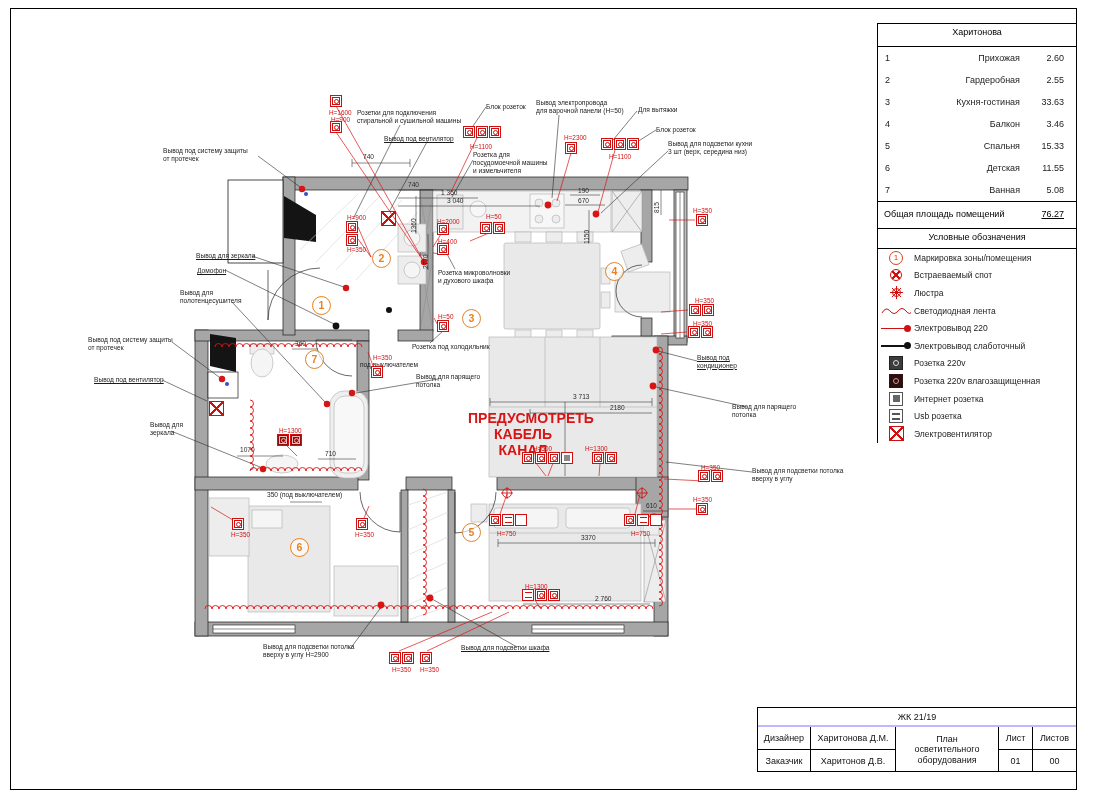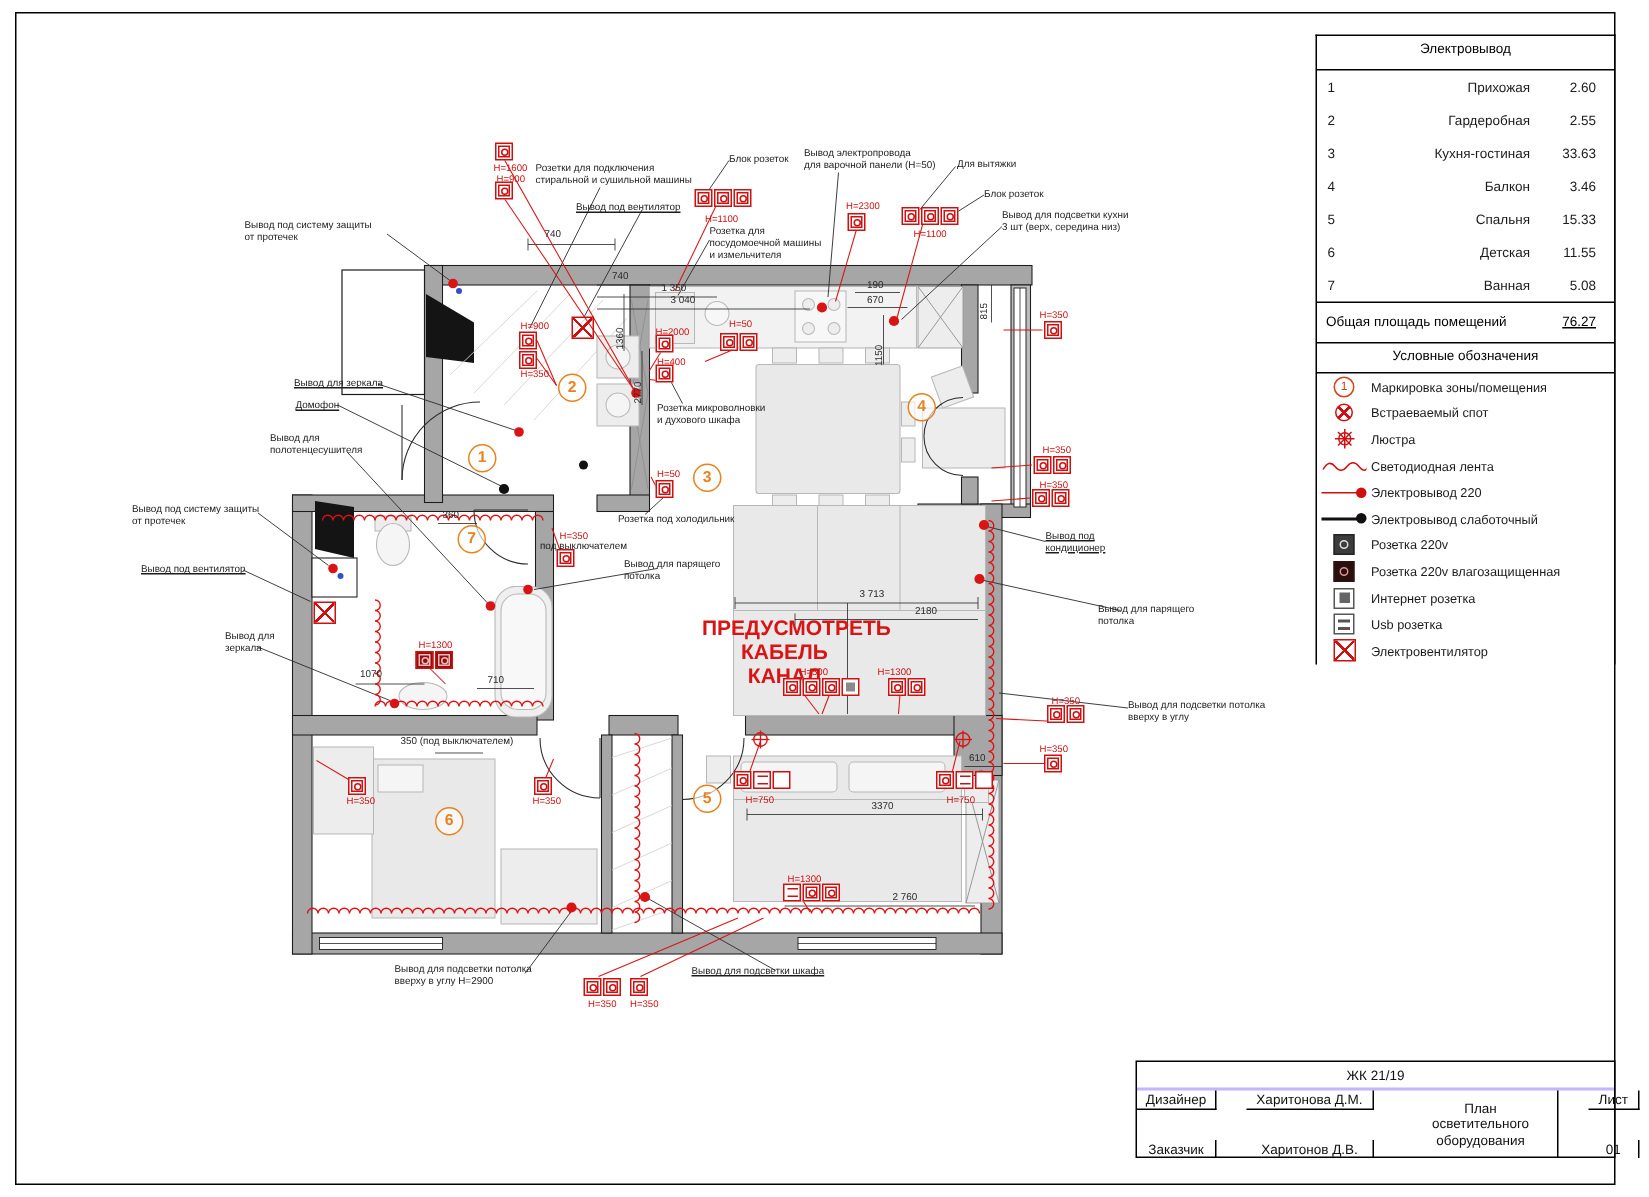--- a/index.html
+++ b/index.html
@@ -40,21 +40,21 @@
   .lg-inet{width:12px;height:12px;border:1px solid #555;position:relative;background:#fff;}
   .lg-inet::before{content:"";position:absolute;inset:2.5px;background:#666;}
   .lg-usb{width:12px;height:12px;border:1px solid #555;position:relative;background:#fff;}
   .lg-usb::before{content:"";position:absolute;left:2px;right:2px;top:2.5px;bottom:2.5px;border-top:2px solid #555;border-bottom:2px solid #555;}
   .fan{width:13px;height:13px;border:1.3px solid #cf1010;background:
     linear-gradient(45deg,transparent 45%,#cf1010 45%,#cf1010 55%,transparent 55%),
     linear-gradient(-45deg,transparent 45%,#cf1010 45%,#cf1010 55%,transparent 55%);}
   
   .tb{position:absolute;left:757px;top:707px;width:318px;height:63px;border:1px solid #000;font-size:9px;color:#111;}
   .tb-project{height:17px;border-bottom:2px solid #c4b5fd;display:flex;align-items:center;justify-content:center;}
-  .tb-grid{display:grid;grid-template-columns:53px 85px 103px 34px 1fr;height:45px;gap:20px;}
+  .tb-grid{display:grid;grid-template-columns:53px 85px 103px 34px 1fr;height:45px;}
   .tb-c{display:flex;align-items:center;justify-content:center;text-align:center;border-right:1px solid #000;border-bottom:1px solid #000;line-height:1.15;}
   .tb-c.noB{border-bottom:none;}
   .tb-c.noR{border-right:none;}
   .tb-title{grid-column:3;grid-row:1/3;border-bottom:none;white-space:pre-line;}
   
   .lbl{position:absolute;font-size:6.6px;line-height:1.18;color:#1c1c1c;white-space:pre-line;z-index:4;}
   .lbl.u{text-decoration:underline;}
   .hgt{position:absolute;font-size:6.4px;color:#cf1010;white-space:nowrap;z-index:4;}
   .dim{position:absolute;font-size:6.6px;color:#2a2a2a;white-space:nowrap;z-index:4;}
   .dim.v{transform:rotate(-90deg);transform-origin:0 0;}
@@ -326,21 +326,21 @@
         <path d="M659,347 a3.5,3.5 0 0 1 0,7 a3.5,3.5 0 0 1 0,7 a3.5,3.5 0 0 1 0,7 a3.5,3.5 0 0 1 0,7 a3.5,3.5 0 0 1 0,7 a3.5,3.5 0 0 1 0,7 a3.5,3.5 0 0 1 0,7 a3.5,3.5 0 0 1 0,7 a3.5,3.5 0 0 1 0,7 a3.5,3.5 0 0 1 0,7 a3.5,3.5 0 0 1 0,7 a3.5,3.5 0 0 1 0,7 a3.5,3.5 0 0 1 0,7 a3.5,3.5 0 0 1 0,7 a3.5,3.5 0 0 1 0,7 a3.5,3.5 0 0 1 0,7 a3.5,3.5 0 0 1 0,7 a3.5,3.5 0 0 1 0,7 a3.5,3.5 0 0 1 0,7 a3.5,3.5 0 0 1 0,7 a3.5,3.5 0 0 1 0,7 a3.5,3.5 0 0 1 0,7 a3.5,3.5 0 0 1 0,7 a3.5,3.5 0 0 1 0,7 a3.5,3.5 0 0 1 0,7 a3.5,3.5 0 0 1 0,7 a3.5,3.5 0 0 1 0,7 a3.5,3.5 0 0 1 0,7 a3.5,3.5 0 0 1 0,7 a3.5,3.5 0 0 1 0,7 a3.5,3.5 0 0 1 0,7 a3.5,3.5 0 0 1 0,7 a3.5,3.5 0 0 1 0,7 a3.5,3.5 0 0 1 0,7 a3.5,3.5 0 0 1 0,7 a3.5,3.5 0 0 1 0,7 a3.5,3.5 0 0 1 0,7"></path>
         <path d="M423,489 a3.5,3.5 0 0 1 0,7 a3.5,3.5 0 0 1 0,7 a3.5,3.5 0 0 1 0,7 a3.5,3.5 0 0 1 0,7 a3.5,3.5 0 0 1 0,7 a3.5,3.5 0 0 1 0,7 a3.5,3.5 0 0 1 0,7 a3.5,3.5 0 0 1 0,7 a3.5,3.5 0 0 1 0,7 a3.5,3.5 0 0 1 0,7 a3.5,3.5 0 0 1 0,7 a3.5,3.5 0 0 1 0,7 a3.5,3.5 0 0 1 0,7 a3.5,3.5 0 0 1 0,7 a3.5,3.5 0 0 1 0,7 a3.5,3.5 0 0 1 0,7 a3.5,3.5 0 0 1 0,7 a3.5,3.5 0 0 1 0,7"></path>
         <path d="M215,347 a3.5,3.5 0 0 1 7,0 a3.5,3.5 0 0 1 7,0 a3.5,3.5 0 0 1 7,0 a3.5,3.5 0 0 1 7,0 a3.5,3.5 0 0 1 7,0 a3.5,3.5 0 0 1 7,0 a3.5,3.5 0 0 1 7,0 a3.5,3.5 0 0 1 7,0 a3.5,3.5 0 0 1 7,0 a3.5,3.5 0 0 1 7,0 a3.5,3.5 0 0 1 7,0 a3.5,3.5 0 0 1 7,0 a3.5,3.5 0 0 1 7,0 a3.5,3.5 0 0 1 7,0 a3.5,3.5 0 0 1 7,0 a3.5,3.5 0 0 1 7,0 a3.5,3.5 0 0 1 7,0 a3.5,3.5 0 0 1 7,0 a3.5,3.5 0 0 1 7,0 a3.5,3.5 0 0 1 7,0 a3.5,3.5 0 0 1 7,0"></path>
         <path d="M250,400 a3.5,3.5 0 0 1 0,7 a3.5,3.5 0 0 1 0,7 a3.5,3.5 0 0 1 0,7 a3.5,3.5 0 0 1 0,7 a3.5,3.5 0 0 1 0,7 a3.5,3.5 0 0 1 0,7 a3.5,3.5 0 0 1 0,7 a3.5,3.5 0 0 1 0,7 a3.5,3.5 0 0 1 0,7 a3.5,3.5 0 0 1 0,7"></path>
         <path d="M250,471 a3.5,3.5 0 0 1 7,0 a3.5,3.5 0 0 1 7,0 a3.5,3.5 0 0 1 7,0 a3.5,3.5 0 0 1 7,0 a3.5,3.5 0 0 1 7,0 a3.5,3.5 0 0 1 7,0 a3.5,3.5 0 0 1 7,0 a3.5,3.5 0 0 1 7,0 a3.5,3.5 0 0 1 7,0 a3.5,3.5 0 0 1 7,0 a3.5,3.5 0 0 1 7,0 a3.5,3.5 0 0 1 7,0 a3.5,3.5 0 0 1 7,0 a3.5,3.5 0 0 1 7,0 a3.5,3.5 0 0 1 7,0 a3.5,3.5 0 0 1 7,0"></path>
       </g>
   </svg>
 
 
   <div class="panel">
-    <div class="exp-title">Электровывод</div>
+    <div class="exp-title">Харитонова</div>
     <div class="exp-row">
         <span class="exp-num">1</span>
         <span class="exp-name">Прихожая</span>
         <span class="exp-area">2.60</span>
       </div>
     <div class="exp-row">
         <span class="exp-num">2</span>
         <span class="exp-name">Гардеробная</span>
         <span class="exp-area">2.55</span>
       </div>

